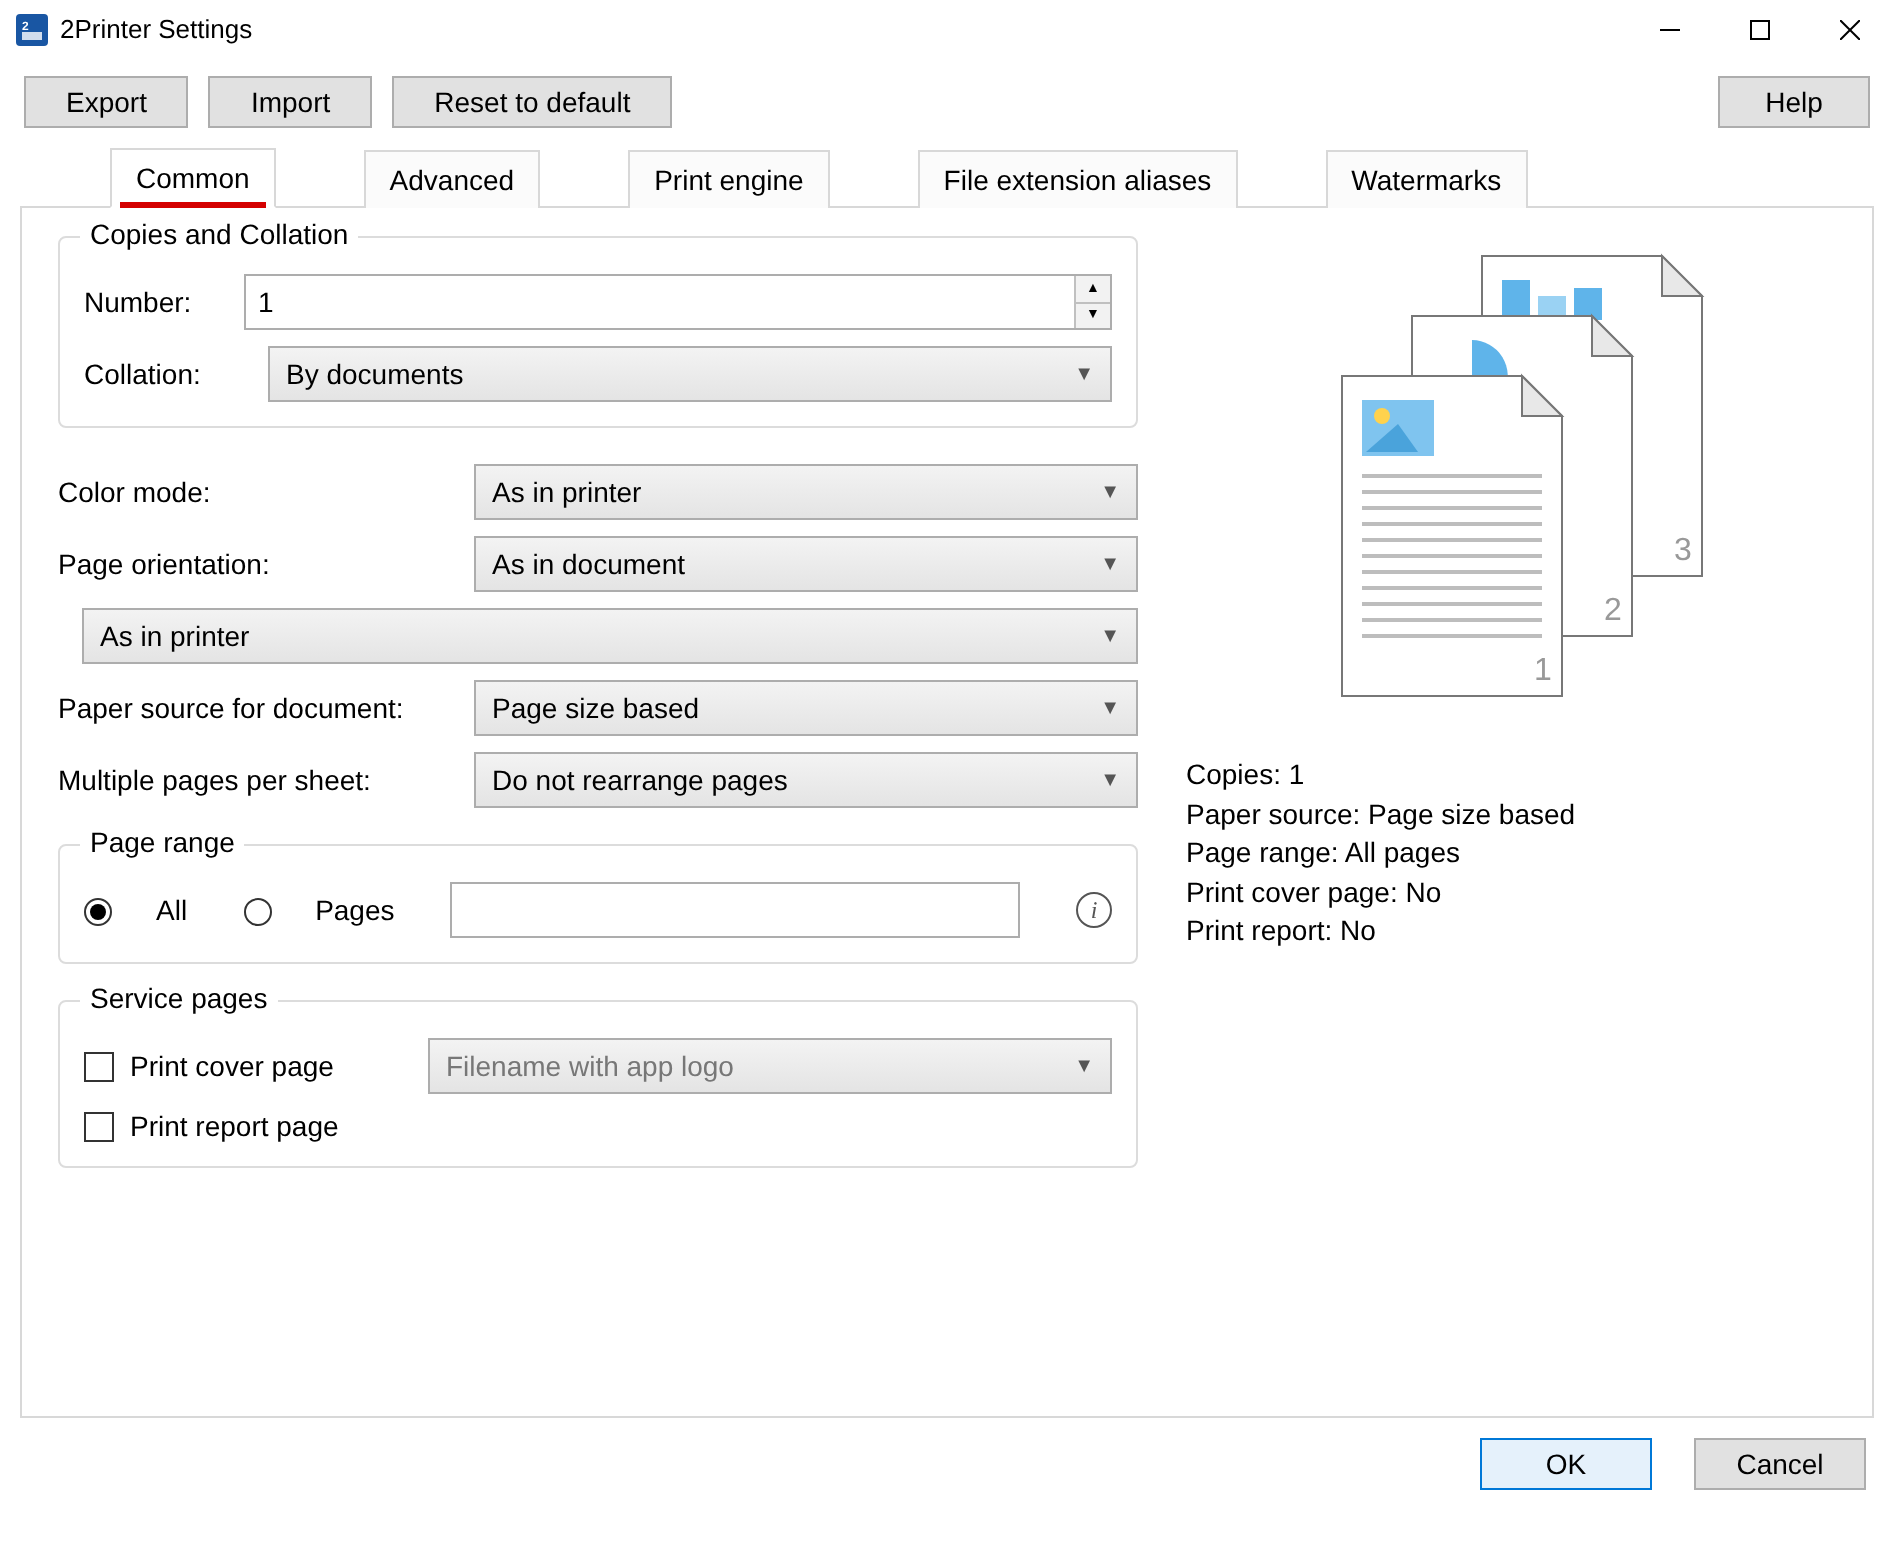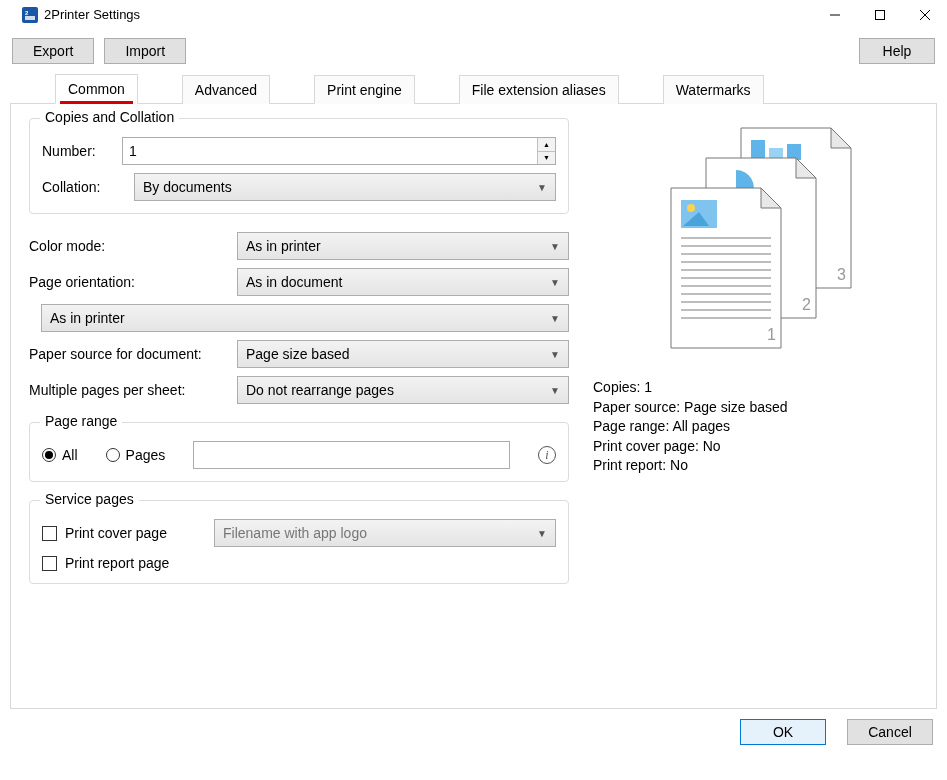--- a/index.html
+++ b/index.html
@@ -13,21 +13,21 @@
     height: 780px;
     overflow: hidden;
     display: flex;
     flex-direction: column;
   }
   
   .titlebar {
     height: 30px;
     display:flex;
     align-items:center;
-    padding-left:22px;
+    padding-left:8px;
     border-bottom: 1px solid transparent;
   }
   .titlebar .app-icon {
     width:16px; height:16px; margin-right:6px;
   }
   .titlebar .title { flex:0 0 auto; font-size:13px; }
   .titlebar .spacer { flex:1; }
   .winbtn {
     width:45px; height:30px; display:flex; align-items:center; justify-content:center;
   }
@@ -157,21 +157,21 @@
   }
   .select.disabled {
     color:#777;
   }
   .select .caret { font-size:10px; color:#555; }
 
   .radio-row {
     display:flex; align-items:center; gap:28px;
   }
   .radio {
-    display:flex; align-items:center; gap:6px;
+    display:flex; align-items:flex-end; gap:22px;
   }
   .radio .circle{
     width:14px;height:14px;border:1px solid #333;border-radius:50%;
     display:flex;align-items:center;justify-content:center;background:#fff;
   }
   .radio.checked .circle::after{
     content:""; width:8px;height:8px;border-radius:50%;background:#000;
   }
   .text-input {
     border:1px solid #adadad;background:#fff;height:28px;
@@ -235,20 +235,21 @@
     <svg viewBox="0 0 10 10">
         <line x1="0" y1="0" x2="10" y2="10" stroke="#000" stroke-width="1"></line>
         <line x1="10" y1="0" x2="0" y2="10" stroke="#000" stroke-width="1"></line>
       </svg>
   </div>
 </div>
 
 <div class="toolbar">
   <button class="btn">Export</button>
   <button class="btn">Import</button>
+  <button class="btn wide">Reset to default</button>
   <span class="gap"></span>
   <button class="btn help">Help</button>
 </div>
 
 <div class="tabs-wrap">
   <div class="tabs">
     <div class="tab active">
       <span>Common</span>
       <span class="underline"></span>
     </div>

